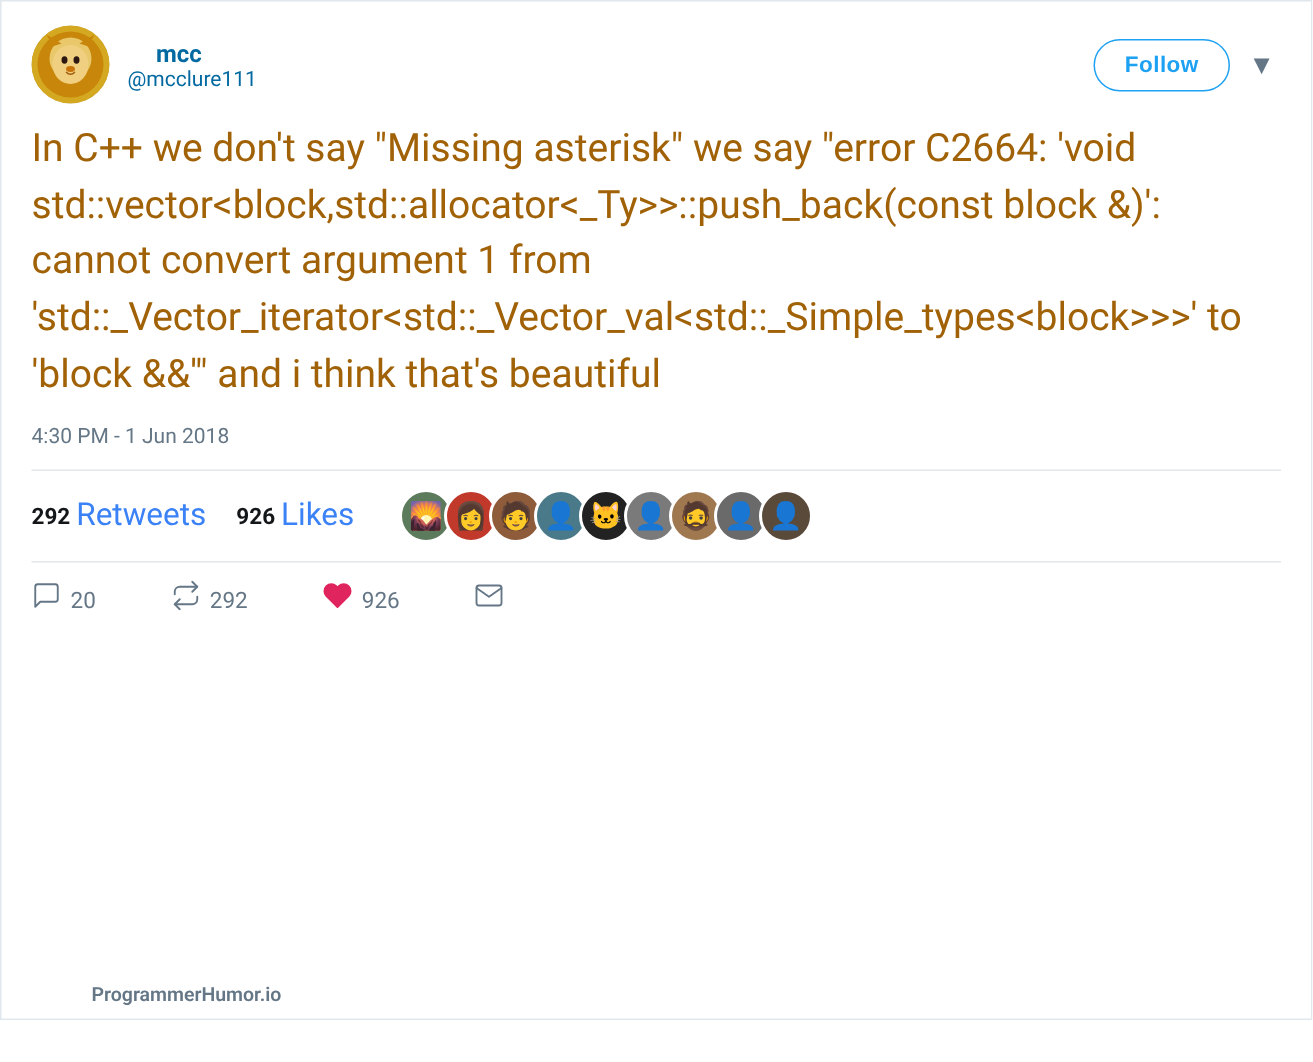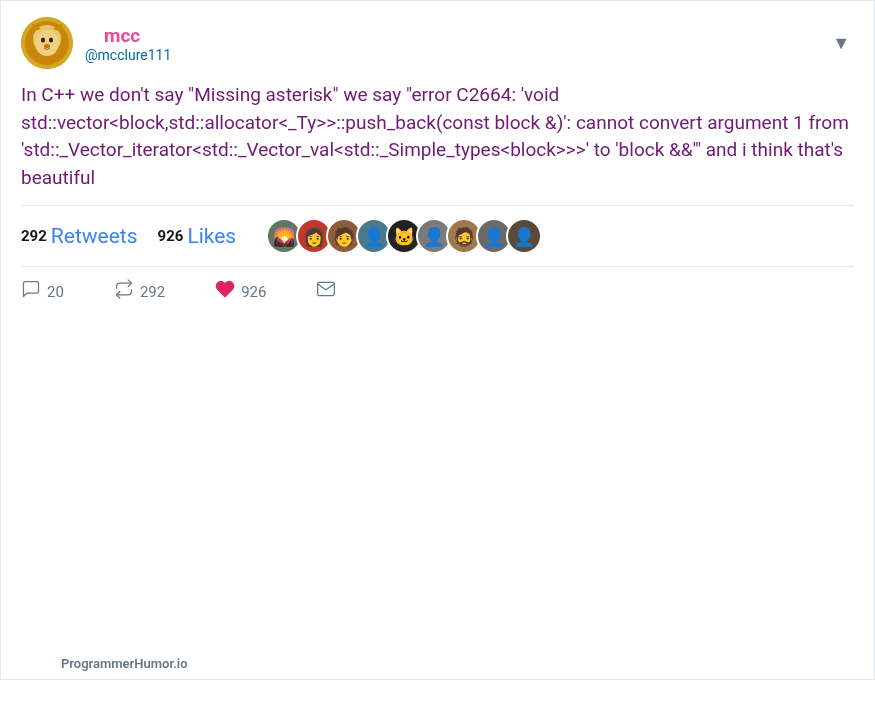--- a/index.html
+++ b/index.html
@@ -43,22 +43,22 @@
     .avatar svg {
       width: 52px;
       height: 52px;
     }
     .user-info {
       display: flex;
       flex-direction: column;
     }
     .user-name {
       font-weight: bold;
-      font-size: 19px;
-      color: #ec4899;
+      font-size: 16px;
+      color: #0369a1;
       padding-left: 19px;
     }
     .user-handle {
       font-size: 14px;
       color: #0369a1;
     }
     .header-right {
       display: flex;
       align-items: center;
       gap: 8px;
@@ -76,23 +76,23 @@
     }
     .chevron-btn {
       background: none;
       border: none;
       cursor: pointer;
       color: #657786;
       font-size: 18px;
       padding: 4px;
     }
     .tweet-text {
-      font-size: 19px;
+      font-size: 26px;
       line-height: 1.45;
-      color: #701a75;
+      color: #a16207;
       margin-bottom: 14px;
       word-break: break-word;
     }
     .tweet-timestamp {
       font-size: 14px;
       color: #657786;
       margin-bottom: 14px;
     }
     .divider {
       border: none;
@@ -216,28 +216,30 @@
 
           <path d="M23,31 Q26,34 29,31" stroke="#a06010" stroke-width="1" fill="none"></path>
         </svg>
       </div>
       <div class="user-info">
         <span class="user-name">mcc</span>
         <span class="user-handle">@mcclure111</span>
       </div>
     </div>
     <div class="header-right">
+      <button class="follow-btn">Follow</button>
       <button class="chevron-btn">
         <span>▼</span>
       </button>
     </div>
   </div>
 
   <div class="tweet-text">In C++ we don't say "Missing asterisk" we say "error C2664: 'void std::vector&lt;block,std::allocator&lt;_Ty&gt;&gt;::push_back(const block &amp;)': cannot convert argument 1 from 'std::_Vector_iterator&lt;std::_Vector_val&lt;std::_Simple_types&lt;block&gt;&gt;&gt;' to 'block &amp;&amp;'" and i think that's beautiful</div>
 
+  <div class="tweet-timestamp">4:30 PM - 1 Jun 2018</div>
 
   <hr class="divider">
 
   <div class="stats-row">
     <div class="stats-left">
       <span class="stat-number">292</span>
       <span class="stat-label">Retweets</span>
     </div>
     <div class="stats-left">
       <span class="stat-number">926</span>

